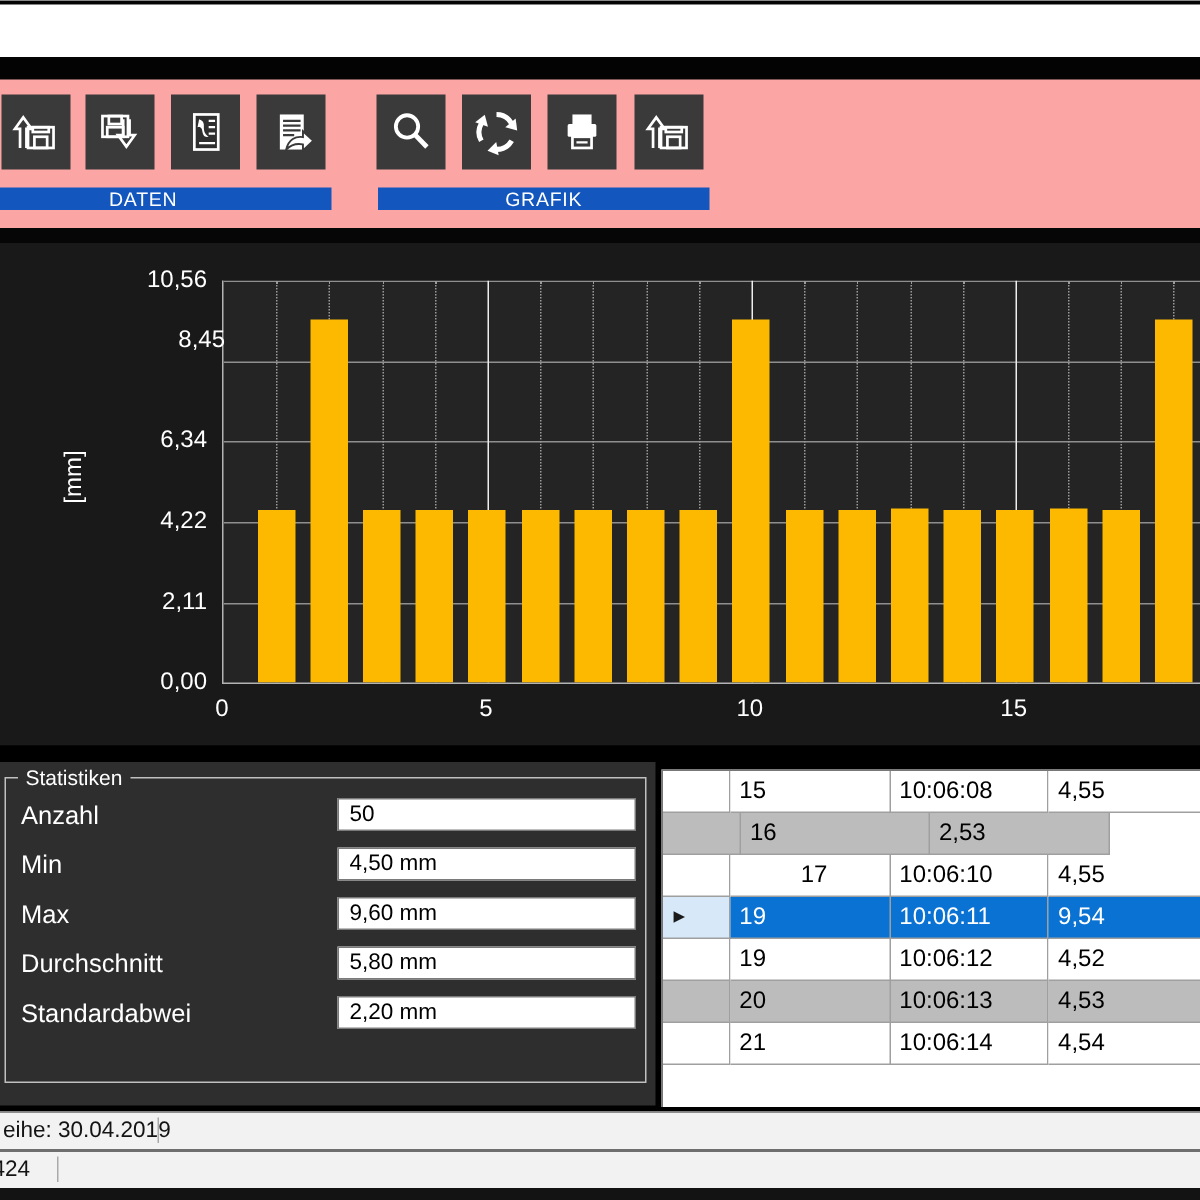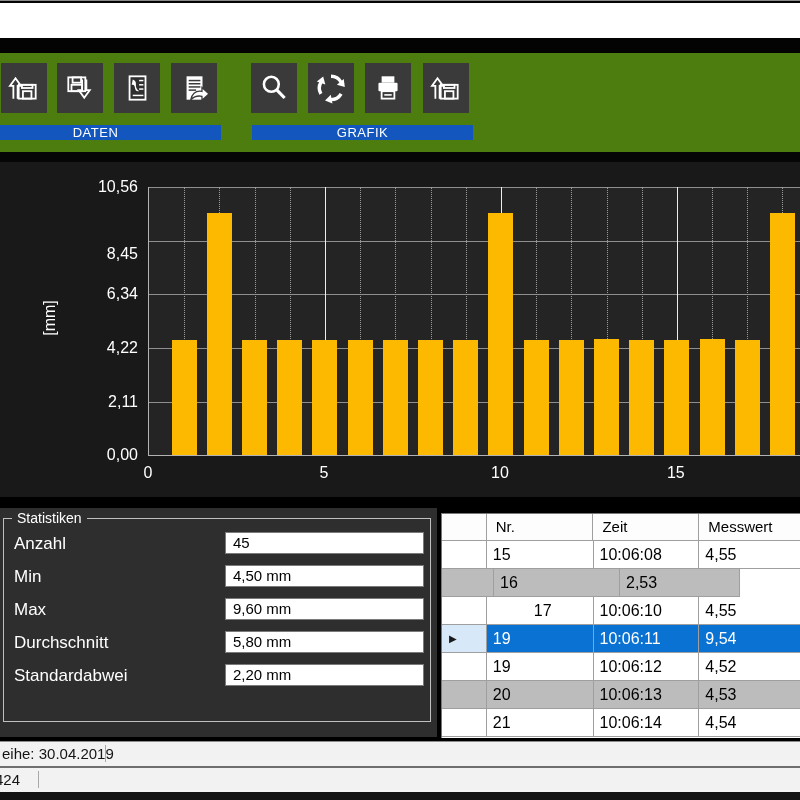--- a/index.html
+++ b/index.html
@@ -6,21 +6,21 @@
   .app{position:relative;width:800px;height:800px;background:#0a0a0a;overflow:hidden;
        font-family:"Liberation Sans",sans-serif;-webkit-font-smoothing:antialiased;}
   .abs{position:absolute;}
 
   
   .top-edge{left:0;top:0;width:800px;height:3px;background:linear-gradient(to bottom,#8a8a8a 0 1px,#050505 1px 3px);}
   .title-bar{left:0;top:3px;width:800px;height:35px;background:#ffffff;}
   .menubar-strip{left:0;top:38px;width:800px;height:15px;background:#030303;}
 
   
-  .toolbar{left:0;top:53px;width:800px;height:99px;background:#4d7c0f;}
+  .toolbar{left:0;top:53px;width:800px;height:99px;background:#fca5a5;}
   .tb-btn{position:absolute;top:10px;width:46px;height:50px;background:#3a3a3a;
           display:flex;align-items:center;justify-content:center;cursor:pointer;}
   .group-bar{position:absolute;top:72px;height:15px;background:#1356bd;color:#fff;
              font-size:13px;line-height:15px;text-align:center;letter-spacing:.5px;}
   .toolbar-gap{left:0;top:152px;width:800px;height:10px;background:#060606;}
 
   
   .chart-section{left:0;top:162px;width:800px;height:335px;background:#191919;}
   .chart-plot{position:absolute;left:148px;top:25px;width:651px;height:268px;background:#242424;
               border-left:1px solid #b3b3b3;border-bottom:1px solid #b3b3b3;overflow:hidden;}
@@ -208,51 +208,45 @@
         <div class="bar" style="left: 480.1px; width: 25px; height: 115.5px; background: rgb(252, 185, 0);"></div>
         <div class="bar" style="left: 515.3px; width: 25px; height: 115.5px; background: rgb(252, 185, 0);"></div>
         <div class="bar" style="left: 550.5px; width: 25px; height: 115.7px; background: rgb(252, 185, 0);"></div>
         <div class="bar" style="left: 585.7px; width: 25px; height: 115.5px; background: rgb(252, 185, 0);"></div>
         <div class="bar" style="left: 620.9px; width: 25px; height: 242.1px; background: rgb(252, 185, 0);"></div>
       </div>
   <div class="ytick" style="top: 284px;">0,00</div>
       <div class="ytick" style="top: 230.5px;">2,11</div>
       <div class="ytick" style="top: 176.9px;">4,22</div>
       <div class="ytick" style="top: 123.1px;">6,34</div>
-      <div class="ytick" style="top: 83px;">8,45</div>
+      <div class="ytick" style="top: 56px; padding-left: 12px;">8,45</div>
       <div class="ytick" style="top: 16px;">10,56</div>
       <div class="xtick" style="left: 148px;">0</div>
       <div class="xtick" style="left: 323.9px;">5</div>
       <div class="xtick" style="left: 499.9px;">10</div>
       <div class="xtick" style="left: 675.8px;">15</div>
     </div>
 
   <div class="abs bottom-section">
     <div class="stats-panel">
       <div class="groupbox">
         <div class="groupbox-legend">Statistiken</div>
       <div class="stat-label" style="top: 15px;">Anzahl</div>
-          <div class="stat-box" style="top: 13px;">45</div>
+          <div class="stat-box" style="top: 13px;">50</div>
           <div class="stat-label" style="top: 48px;">Min</div>
           <div class="stat-box" style="top: 46px;">4,50 mm</div>
           <div class="stat-label" style="top: 81px;">Max</div>
           <div class="stat-box" style="top: 79px;">9,60 mm</div>
           <div class="stat-label" style="top: 114px;">Durchschnitt</div>
           <div class="stat-box" style="top: 112px;">5,80 mm</div>
           <div class="stat-label" style="top: 147px;">Standardabwei</div>
           <div class="stat-box" style="top: 145px;">2,20 mm</div>
         </div>
     </div>
     <div class="table-panel">
-        <div class="trow thead">
-          <div class="tcell rowhdr" style="width: 52px;"></div>
-          <div class="tcell" style="width: 126px;">Nr.</div>
-          <div class="tcell" style="width: 125px;">Zeit</div>
-          <div class="tcell" style="width: 120px;">Messwert</div>
-        </div>
         <div class="trow tdata row-white">
           <div class="tcell rowhdr" style="width: 52px;"></div>
           <div class="tcell" style="width: 126px;">15</div>
           <div class="tcell" style="width: 125px;">10:06:08</div>
           <div class="tcell" style="width: 120px;">4,55</div>
         </div>
         <div class="trow tdata row-gray">
           <div class="tcell rowhdr" style="width: 52px;"></div>
           <div class="tcell" style="width: 126px;">16</div>
           <div class="tcell" style="width: 120px;">2,53</div>

